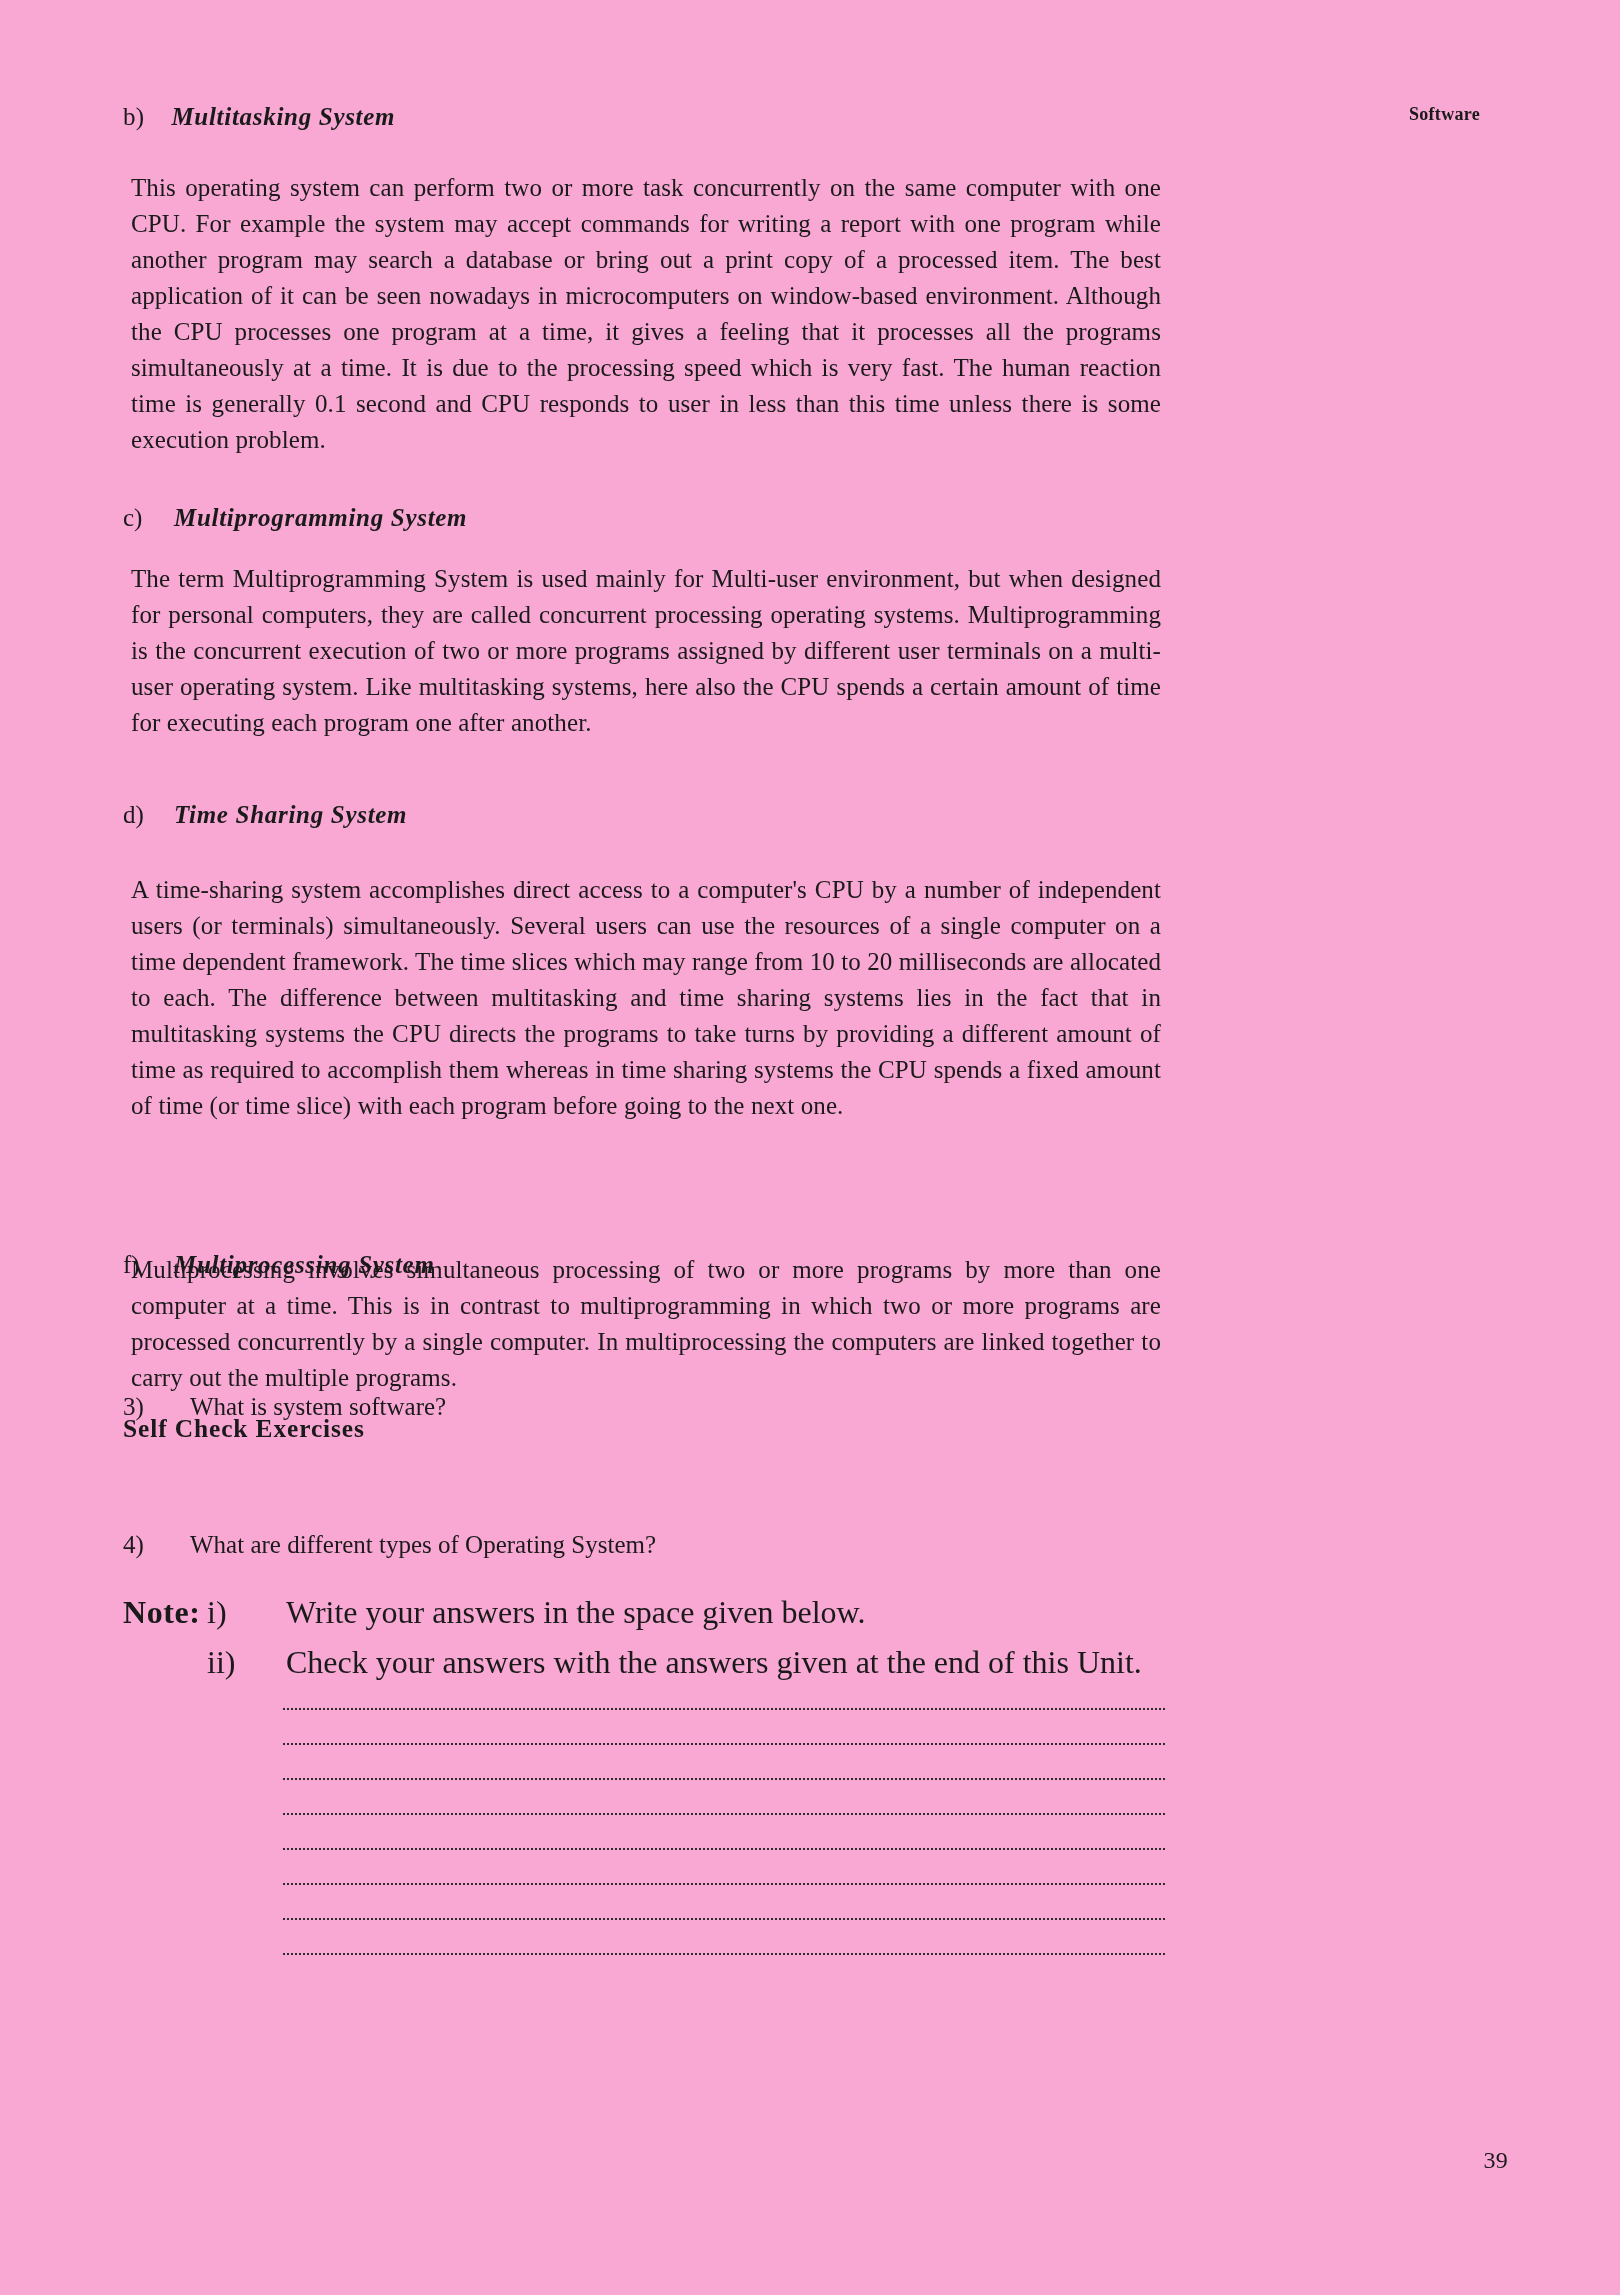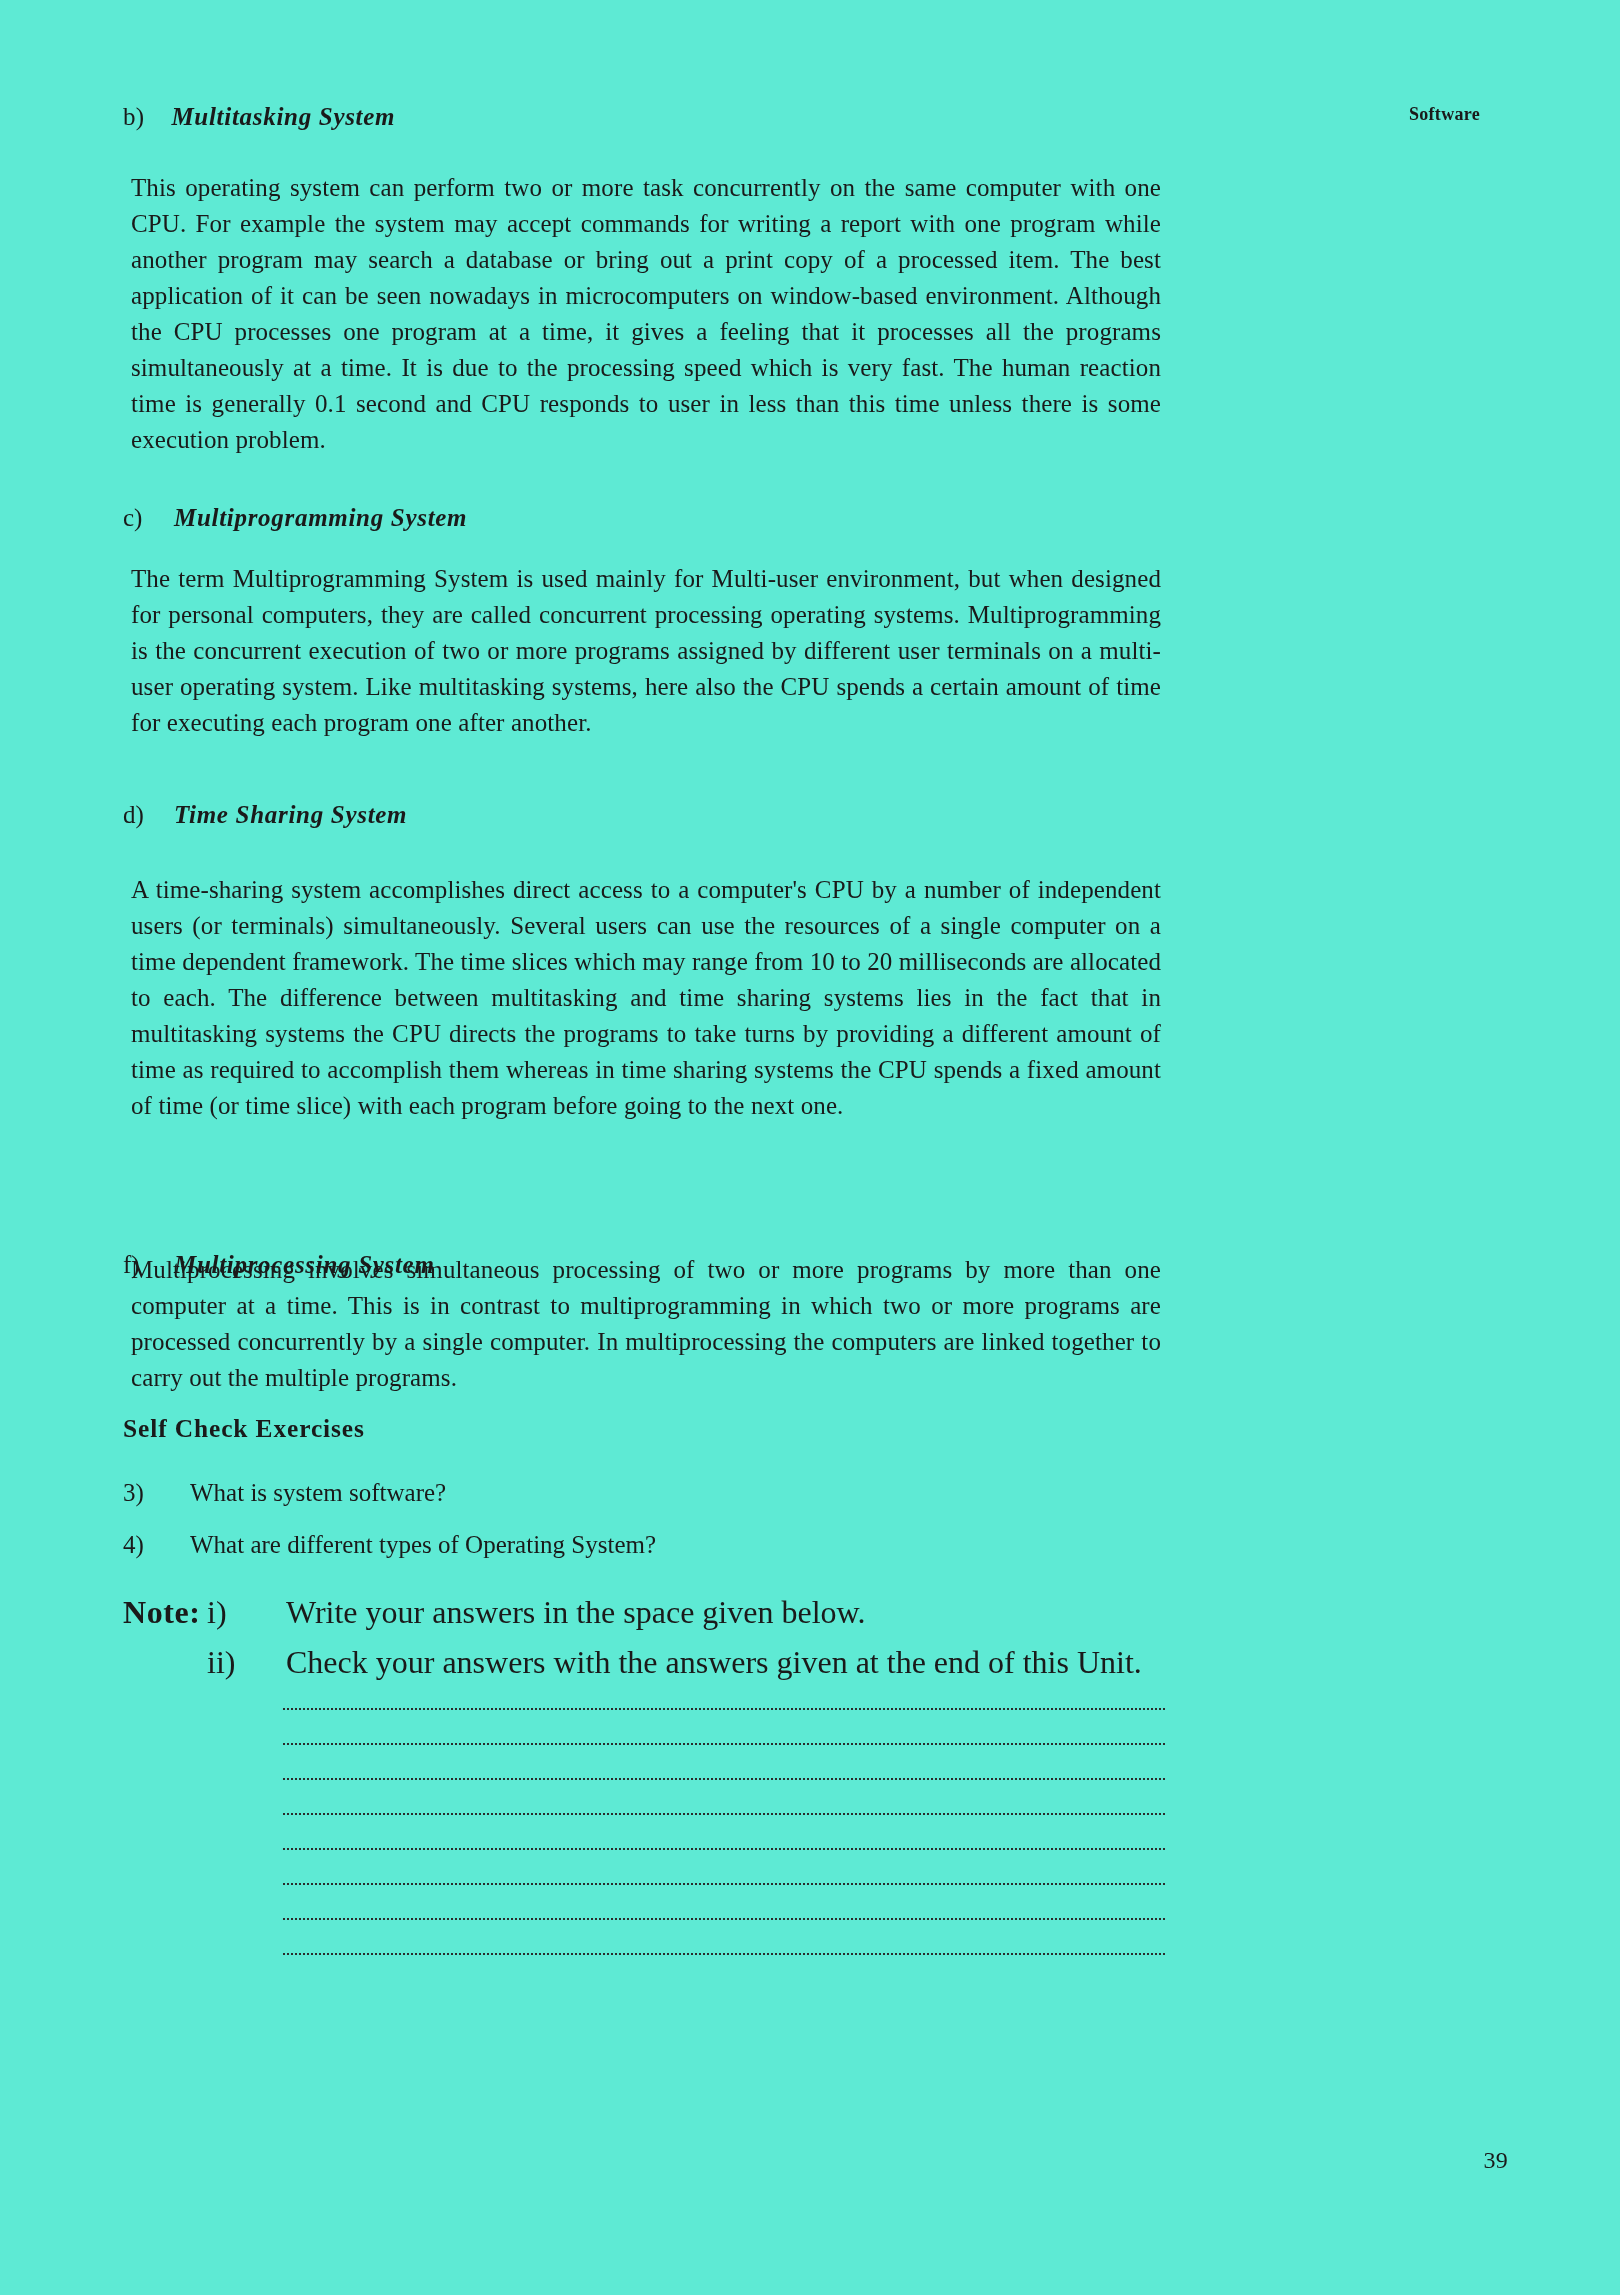--- a/index.html
+++ b/index.html
@@ -8,21 +8,21 @@
     background: #ffffff;
   }
   body {
     font-family: "Liberation Serif", "DejaVu Serif", serif;
     color: #1a1a1a;
   }
   .page {
     position: relative;
     width: 1621px;
     height: 2295px;
-    background: #5eead4;
+    background: #f9a8d4;
     box-sizing: border-box;
     overflow: hidden;
   }
 
   
   .running-header {
     position: absolute;
     left: 123px;
     top: 101px;
     width: 1357px;
@@ -209,21 +209,21 @@
   <div class="sub-heading" style="top:1249px;">
     <span class="marker">f)</span><span class="title">Multiprocessing System</span>
   </div>
 
   <div class="body-block" style="top:1244px;">
     <p class="para last-line-natural">Multiprocessing involves simultaneous processing of two or more programs by more than one computer at a time. This is in contrast to multiprogramming in which two or more programs are processed concurrently by a single computer. In multiprocessing the computers are linked together to carry out the multiple programs.</p>
   </div>
 
   <div class="sc-heading" style="top:1412px;">Self Check Exercises</div>
 
-  <div class="question" style="top:1476px;">
+  <div class="question" style="top:1390px;">
     <span class="q-num">3)</span><span>What is system software?</span>
   </div>
 
   <div class="question" style="top:1528px;">
     <span class="q-num">4)</span><span>What are different types of Operating System?</span>
   </div>
 
   <div class="note-row" style="top:1596px;">
     <span class="note-label">Note:</span><span class="note-rn">i)</span><span class="note-text">Write your answers in the space given below.</span>
   </div>

